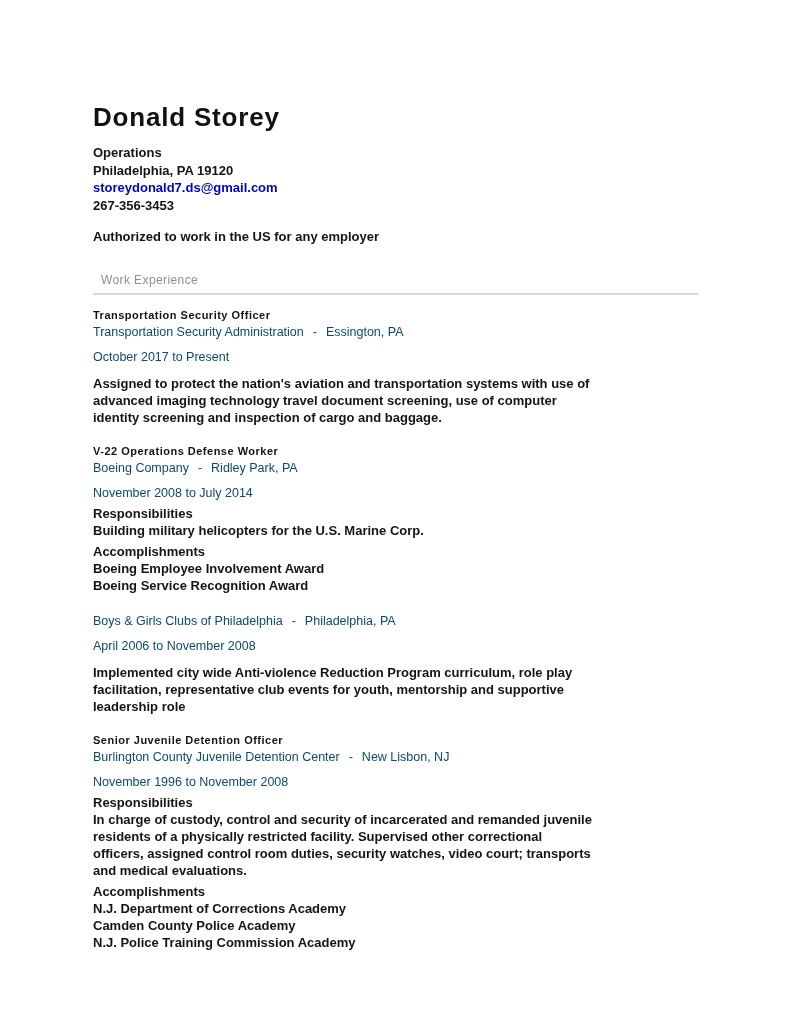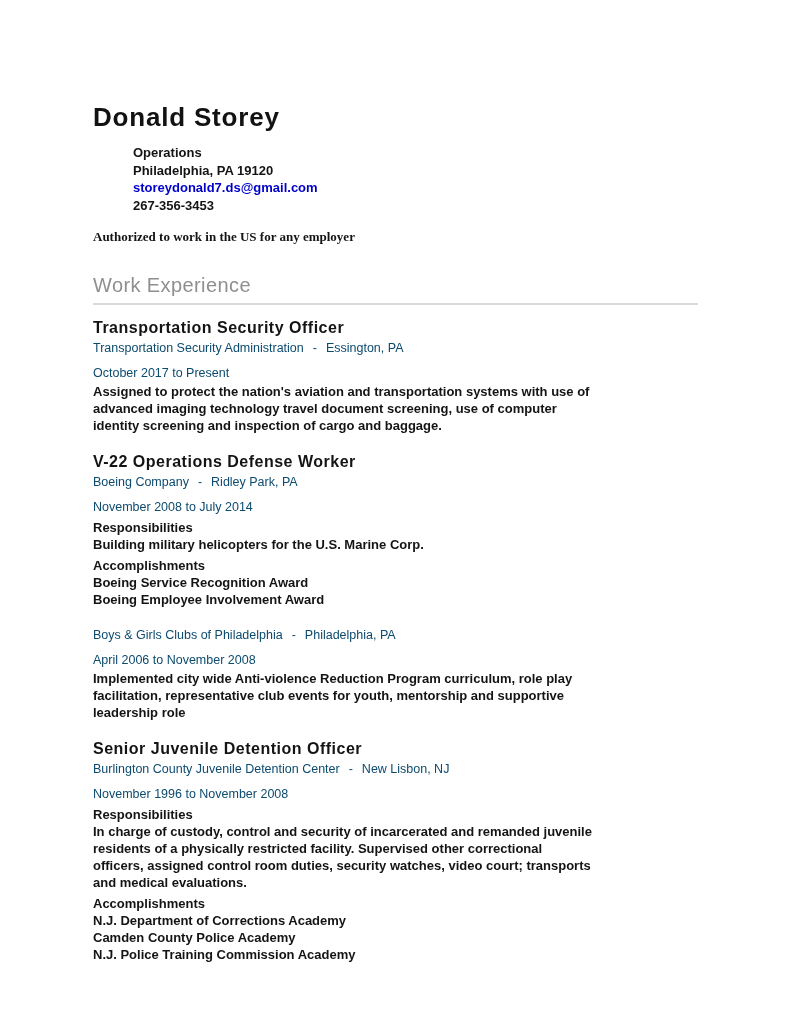--- a/index.html
+++ b/index.html
@@ -19,68 +19,66 @@
     font-size: 26px;
     font-weight: 600;
     letter-spacing: 0.8px;
     color: #121212;
   }
   .contact-line {
     font-size: 13px;
     font-weight: 600;
     line-height: 17.5px;
     color: #141414;
-    margin-left: 40px;
   }
   .email-link {
     color: #0000cc;
     text-decoration: none;
     font-weight: 600;
     cursor: pointer;
   }
   .auth-line {
     margin-top: 15px;
     font-size: 13px;
     font-weight: 600;
     color: #141414;
-    font-family: Liberation Serif, serif;
   }
   .section-heading {
-    margin: 29px 0 0 0;
-    font-size: 20px;
+    margin: 29px 0 0 8px;
+    font-size: 12px;
     font-weight: 400;
     letter-spacing: 0.4px;
     color: #8f8f8f;
   }
   .divider {
     margin: 6px 0 0 0;
     border: none;
     border-top: 2px solid #d9d9d9;
     width: 605px;
   }
   .job { margin-top: 19px; }
   .job.first { margin-top: 14px; }
   .job-title {
     margin: 0;
-    font-size: 16px;
+    font-size: 11px;
     font-weight: 700;
     letter-spacing: 0.5px;
     color: #141414;
   }
   .meta {
     margin-top: 3px;
     font-size: 12.5px;
     line-height: 16.5px;
     font-weight: 400;
     color: #0c4a6e;
   }
   .meta .sep { margin: 0 9px; }
   .dates { margin-top: 8px; }
   .desc {
-    margin: 2px 0 0 0;
+    margin: 10px 0 0 0;
     font-size: 13px;
     font-weight: 600;
     line-height: 17px;
     max-width: 606px;
     color: #141414;
   }
   .sub {
     margin-top: 4px;
     font-size: 13px;
     font-weight: 600;
@@ -126,22 +124,22 @@
     <div class="meta">
       <span>Boeing Company</span><span class="sep">-</span><span>Ridley Park, PA</span>
     </div>
     <div class="meta dates">November 2008 to July 2014</div>
     <div class="sub">
       <div class="sub-label">Responsibilities</div>
       <div>Building military helicopters for the U.S. Marine Corp.</div>
     </div>
     <div class="sub gap">
       <div class="sub-label">Accomplishments</div>
+      <div>Boeing Employee Involvement Award</div>
       <div>Boeing Service Recognition Award</div>
-      <div>Boeing Employee Involvement Award</div>
     </div>
   </section>
 
   <section class="job">
     <div class="meta">
       <span>Boys &amp; Girls Clubs of Philadelphia</span><span class="sep">-</span><span>Philadelphia, PA</span>
     </div>
     <div class="meta dates">April 2006 to November 2008</div>
     <p class="desc">Implemented city wide Anti-violence Reduction Program curriculum, role play facilitation, representative club events for youth, mentorship and supportive leadership role</p>
   </section>

